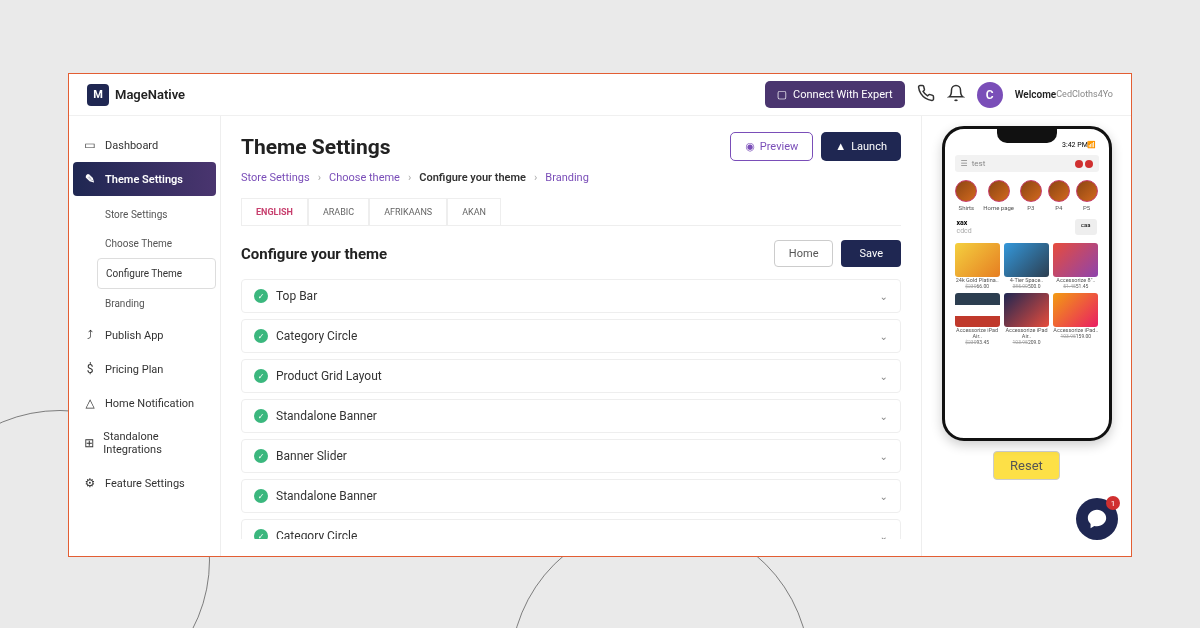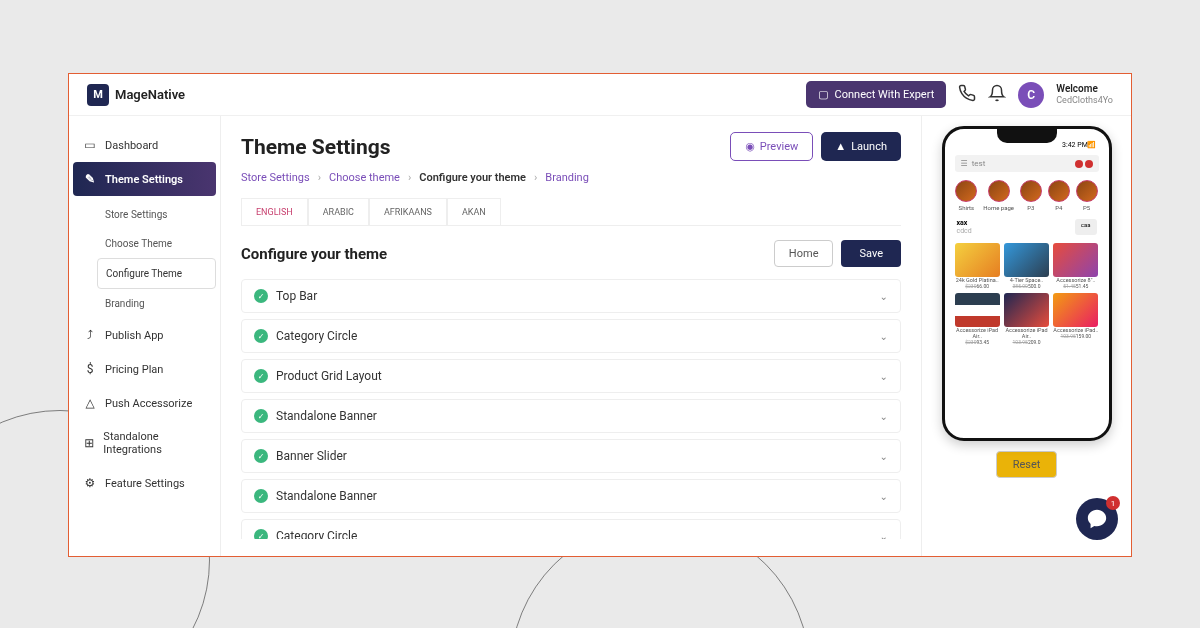--- a/index.html
+++ b/index.html
@@ -5,21 +5,21 @@
 *{margin:0;padding:0;box-sizing:border-box;font-family:-apple-system,BlinkMacSystemFont,"Segoe UI",Roboto,sans-serif}
 body{background:#EAEAEA;width:1200px;height:628px;position:relative;overflow:hidden}
 .frame{position:absolute;left:68px;top:73px;width:1064px;height:484px;background:#fff;border:1px solid #E35E33}
 .topbar{height:42px;display:flex;align-items:center;padding:0 18px;border-bottom:1px solid #f0f0f0}
 .logo{display:flex;align-items:center;gap:6px;font-weight:600;font-size:13px;color:#222}
 .logo-icon{width:22px;height:22px;background:#1F2752;border-radius:4px;display:flex;align-items:center;justify-content:center;color:#fff;font-size:11px;font-weight:700}
 .topbar-right{margin-left:auto;display:flex;align-items:center;gap:12px}
 .connect-btn{background:#4A356F;color:#fff;border:none;border-radius:5px;padding:7px 12px;font-size:11px;display:flex;align-items:center;gap:6px;cursor:pointer}
 .icon-btn{background:none;border:none;cursor:pointer;font-size:16px;color:#333}
 .avatar{width:26px;height:26px;border-radius:50%;background:#7A4EB8;color:#fff;display:flex;align-items:center;justify-content:center;font-size:12px;font-weight:600}
-.user-block{display:flex;flex-direction:column;font-size:10px;line-height:1.2}
+.user-block{display:flex;flex-direction:row;font-size:10px;line-height:1.2}
 .user-welcome{font-weight:600;color:#222}
 .user-name{color:#888;font-size:9px}
 .main{display:flex;height:calc(100% - 42px)}
 .sidebar{width:152px;border-right:1px solid #eee;padding:12px 4px;overflow:hidden}
 .nav-item{display:flex;align-items:center;gap:8px;padding:10px 10px;font-size:11px;color:#333;cursor:pointer;border-radius:4px}
 .nav-item.active{background:linear-gradient(90deg,#1F2752,#4A356F);color:#fff;font-weight:600}
 .nav-icon{width:14px;display:flex;align-items:center;justify-content:center;font-size:12px}
 .sub-items{padding-left:24px;margin-top:4px}
 .sub-item{padding:9px 8px;font-size:10px;color:#555;cursor:pointer;border-radius:4px}
 .sub-item.active{background:#fff;border:1px solid #ddd;color:#333}
@@ -28,21 +28,21 @@
 .page-title{font-size:21px;font-weight:700;color:#222}
 .head-btns{display:flex;gap:8px}
 .btn-preview{border:1px solid #7A4EB8;background:#fff;color:#7A4EB8;border-radius:5px;padding:7px 14px;font-size:11px;display:flex;align-items:center;gap:5px;cursor:pointer}
 .btn-launch{background:#1F2752;color:#fff;border:none;border-radius:5px;padding:7px 14px;font-size:11px;display:flex;align-items:center;gap:5px;cursor:pointer}
 .breadcrumb{display:flex;align-items:center;gap:8px;font-size:11px;margin-bottom:14px}
 .breadcrumb span{color:#7A4EB8}
 .breadcrumb .current{color:#333;font-weight:600}
 .breadcrumb .sep{color:#aaa}
 .lang-tabs{display:flex;border-bottom:1px solid #eee;margin-bottom:14px}
 .lang-tab{padding:8px 14px;font-size:9px;color:#666;cursor:pointer;border:1px solid #eee;border-bottom:none;background:#fff}
-.lang-tab.active{color:#C73E6D;font-weight:400}
+.lang-tab.active{color:#C73E6D;font-weight:700}
 .section-head{display:flex;align-items:center;justify-content:space-between;margin-bottom:12px}
 .section-title{font-size:15px;font-weight:700;color:#222}
 .btn-back{border:1px solid #ccc;background:#fff;color:#555;border-radius:4px;padding:6px 14px;font-size:11px;cursor:pointer}
 .btn-save{background:#1F2752;color:#fff;border:none;border-radius:4px;padding:6px 18px;font-size:11px;cursor:pointer}
 .accordion{display:flex;flex-direction:column;gap:6px;max-height:260px;overflow:hidden}
 .acc-row{border:1px solid #eee;border-radius:4px;padding:9px 12px;display:flex;align-items:center;gap:8px;cursor:pointer}
 .check{width:14px;height:14px;background:#3BB77E;border-radius:50%;display:flex;align-items:center;justify-content:center;color:#fff;font-size:8px}
 .acc-label{flex:1;font-size:12px;color:#333}
 .chev{color:#888;font-size:10px}
 .preview-panel{width:210px;border-left:1px solid #eee;padding:10px;display:flex;flex-direction:column;align-items:center;gap:10px}
@@ -61,21 +61,21 @@
 .grid{display:grid;grid-template-columns:repeat(3,1fr);gap:4px;padding:4px}
 .card{display:flex;flex-direction:column;align-items:center;font-size:5.5px;text-align:center;color:#555}
 .card-img{width:100%;height:34px;border-radius:3px;background:linear-gradient(135deg,#F4D03F,#E67E22)}
 .card-img.c2{background:linear-gradient(135deg,#3498DB,#2C3E50)}
 .card-img.c3{background:linear-gradient(135deg,#E74C3C,#8E44AD)}
 .card-img.c4{background:linear-gradient(0deg,#C0392B 33%,#fff 33%,#fff 66%,#2C3E50 66%)}
 .card-img.c5{background:linear-gradient(135deg,#1F2752,#E74C3C)}
 .card-img.c6{background:linear-gradient(135deg,#F39C12,#E91E63)}
 .price{font-size:5px}
 .price .old{text-decoration:line-through;color:#aaa}
-.btn-reset{border:1px solid #ccc;background:#eab308;color:#555;border-radius:4px;padding:6px 16px;font-size:11px;cursor:pointer}
+.btn-reset{border:1px solid #ccc;background:#fde047;color:#555;border-radius:4px;padding:6px 16px;font-size:13px;cursor:pointer}
 .chat-widget{position:absolute;right:82px;bottom:88px;width:42px;height:42px;background:#1F2752;border-radius:50%;display:flex;align-items:center;justify-content:center;color:#fff;font-size:20px;cursor:pointer}
 .chat-badge{position:absolute;top:-2px;right:-2px;width:14px;height:14px;background:#D03030;border-radius:50%;display:flex;align-items:center;justify-content:center;font-size:8px;color:#fff}
 .deco{position:absolute;border:1px solid #333;border-radius:50%;opacity:.6}
 .deco1{width:300px;height:300px;left:-90px;top:410px}
 .deco2{width:300px;height:300px;left:510px;top:520px}
 </style>
 </head>
 <body>
 
 <div class="deco deco1"></div>
@@ -130,21 +130,21 @@
       <div class="nav-item">
           <span class="nav-icon">⤴</span>
           <span>Publish App</span>
         </div>
       <div class="nav-item">
           <span class="nav-icon">$</span>
           <span>Pricing Plan</span>
         </div>
       <div class="nav-item">
           <span class="nav-icon">△</span>
-          <span>Push Accessorize</span>
+          <span>Home Notification</span>
         </div>
       <div class="nav-item">
           <span class="nav-icon">⊞</span>
           <span>Standalone Integrations</span>
         </div>
       <div class="nav-item">
           <span class="nav-icon">⚙</span>
           <span>Feature Settings</span>
         </div>
     </div>

